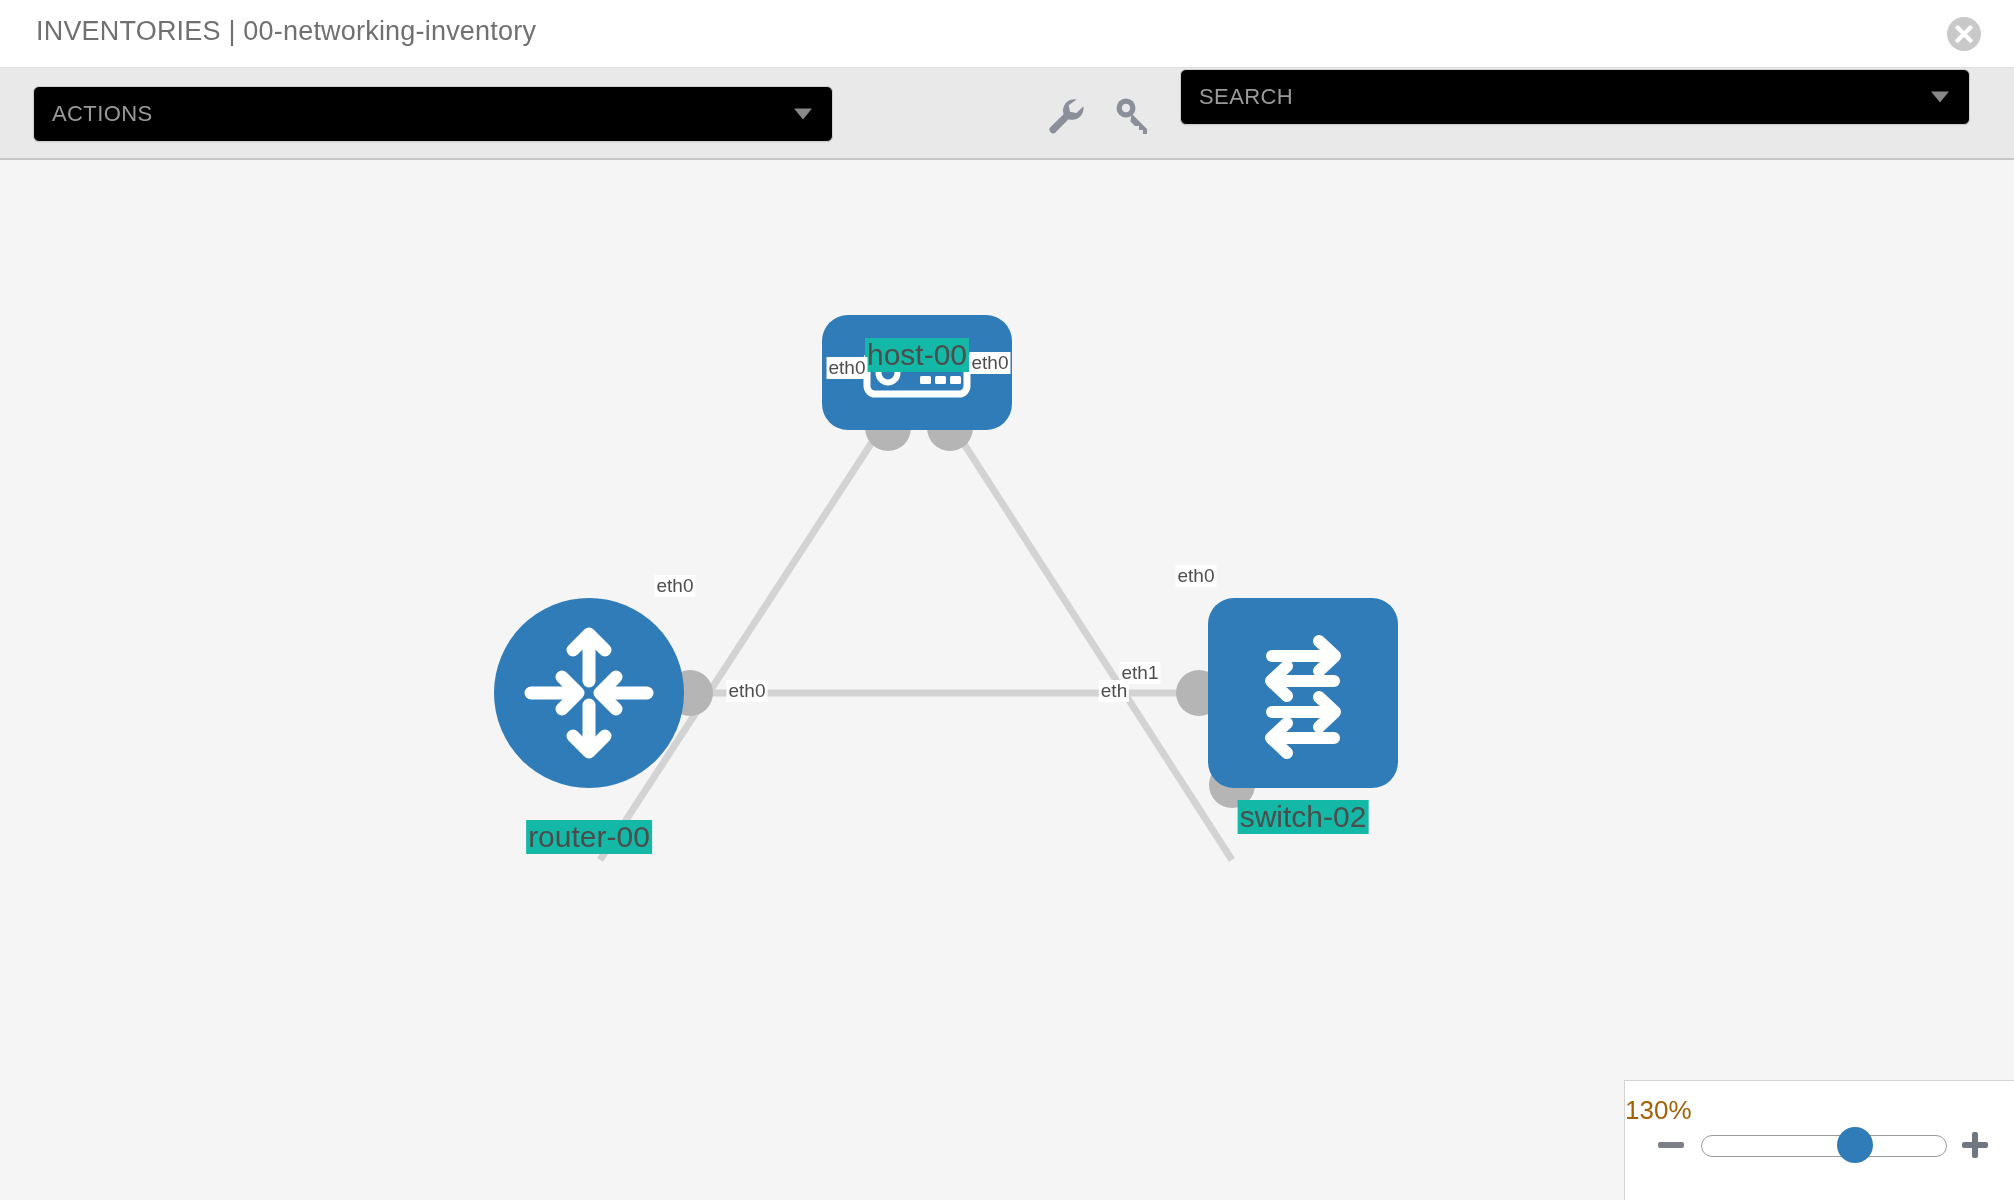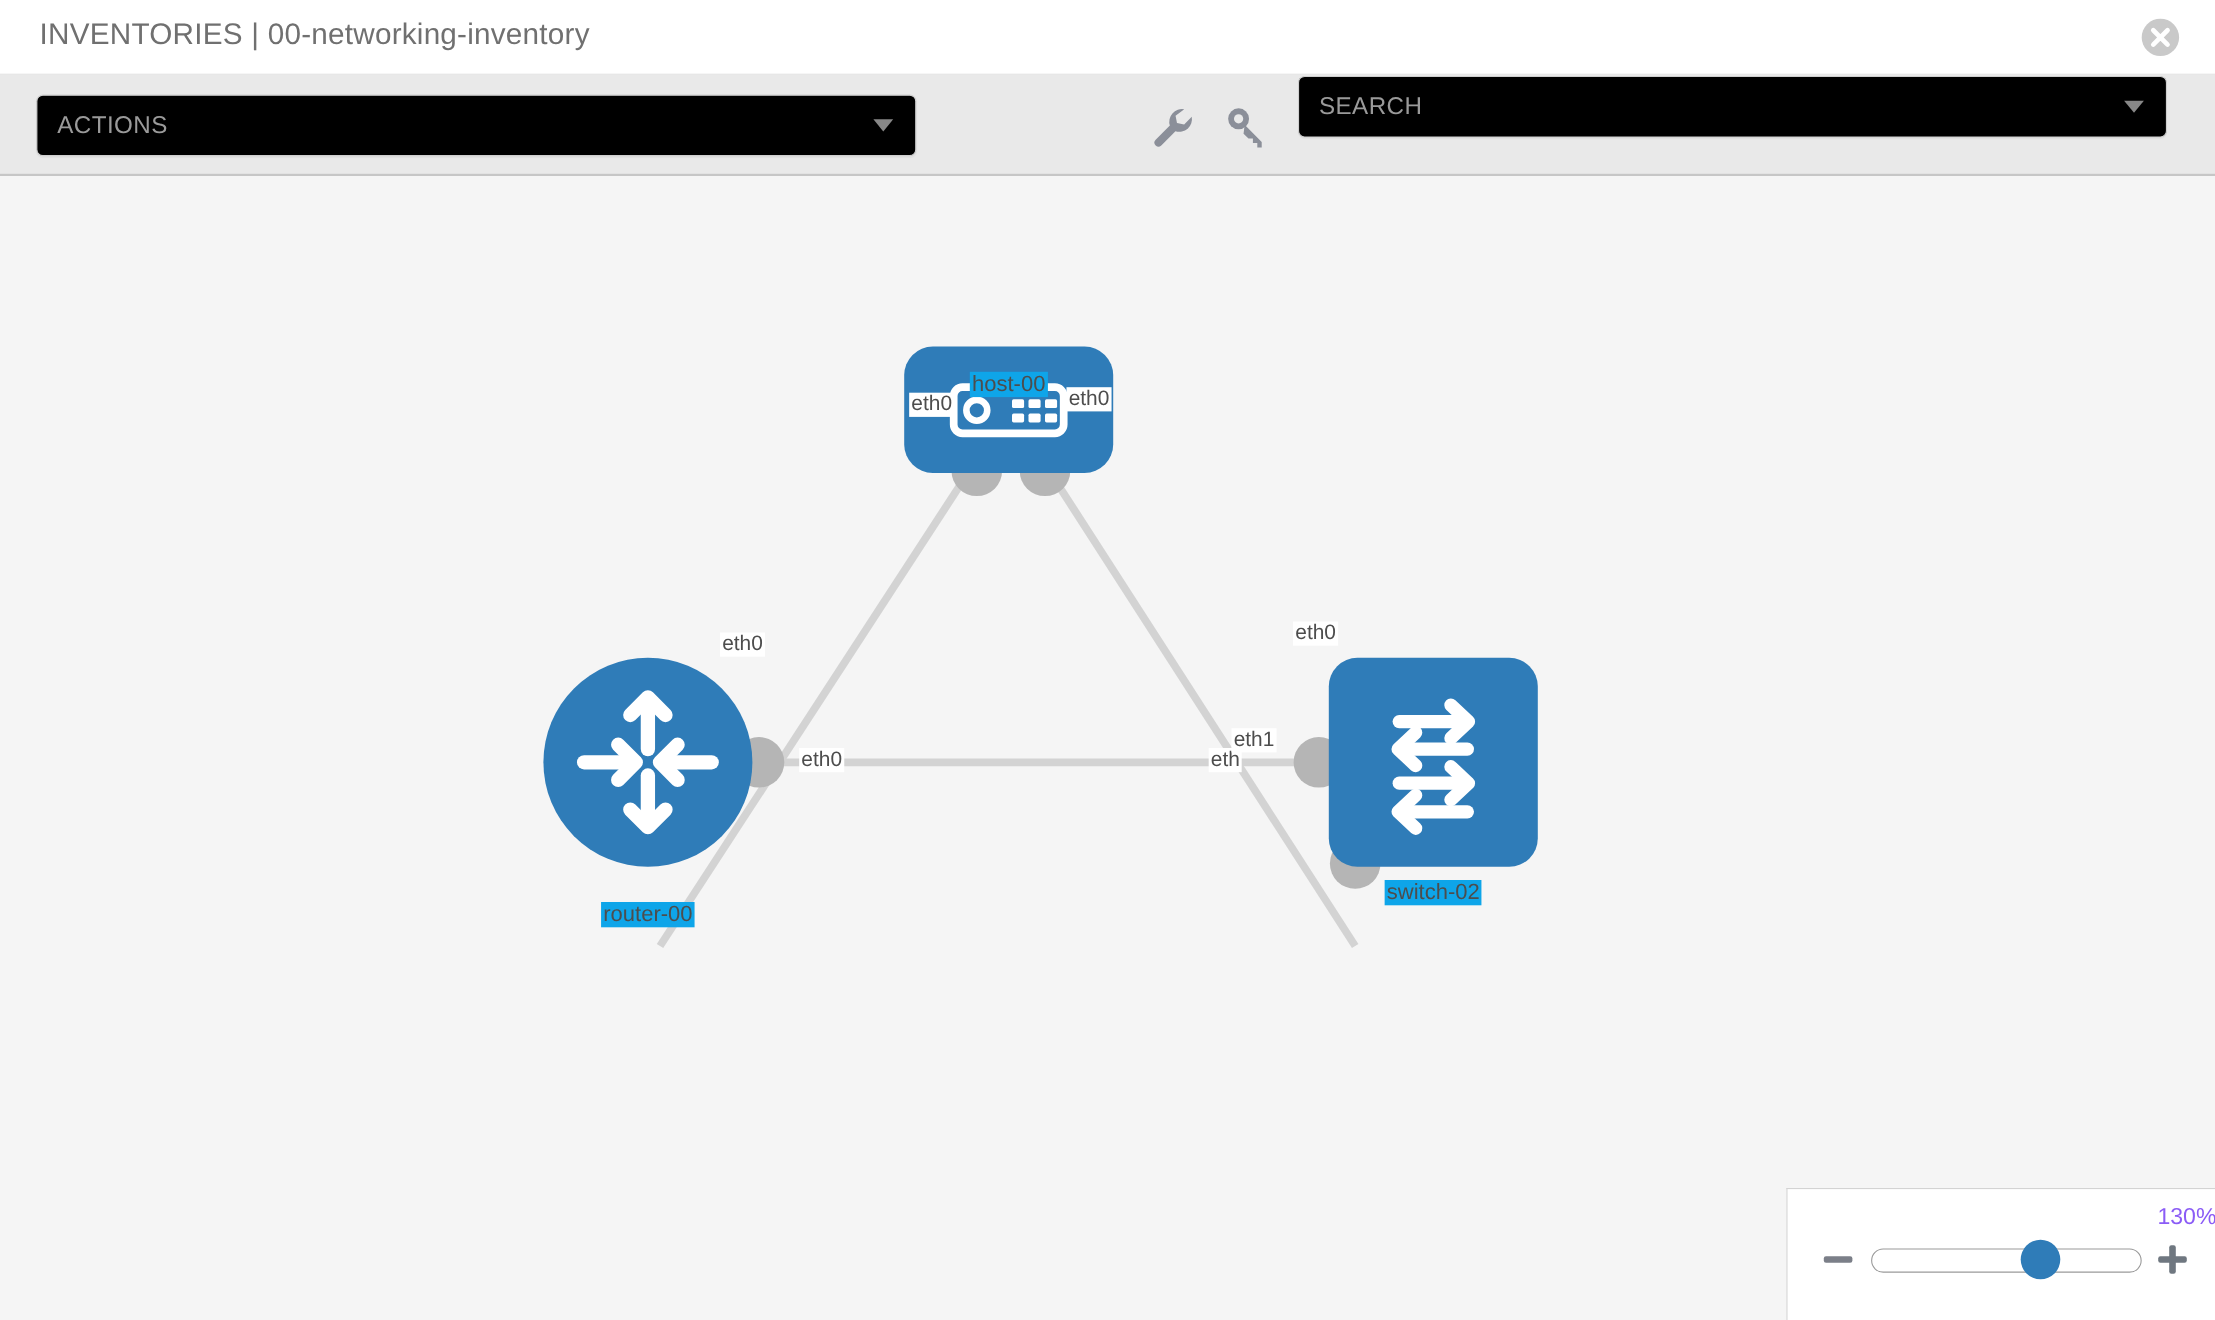--- a/index.html
+++ b/index.html
@@ -75,23 +75,23 @@
   .canvas {
     position: absolute; top: 160px; left: 0;
     width: 2014px; height: 1040px;
     background: #f5f5f5;
     overflow: hidden;
   }
   .topology-svg { position: absolute; top: 0; left: 0; }
 
   .node-label {
     position: absolute;
-    font-size: 20px;
+    font-size: 30px;
     color: #4d4d4d;
-    background: #0ea5e9;
+    background: #14b8a6;
     white-space: nowrap;
     padding: 0 2px;
     transform: translate(-50%, 0);
   }
   .iface-label {
     position: absolute;
     font-size: 19px;
     color: #4d4d4d;
     background: #ffffff;
     white-space: nowrap;
@@ -103,22 +103,22 @@
   .zoom-panel {
     position: absolute;
     left: 1624px; top: 1080px;
     width: 390px; height: 120px;
     background: #ffffff;
     border-top: 1px solid #d3d3d3;
     border-left: 1px solid #d3d3d3;
   }
   .zoom-value {
     position: absolute; top: 14px; left: 0; width: 390px;
-    text-align: right;
-    font-size: 21px; color: #8b5cf6;
+    text-align: left;
+    font-size: 26px; color: #a16207;
   }
   .zoom-minus, .zoom-plus {
     position: absolute; top: 46px;
     width: 36px; height: 36px;
     cursor: pointer;
   }
   .zoom-minus { left: 28px; }
   .zoom-plus  { left: 332px; }
   .zoom-track {
     position: absolute; left: 76px; top: 54px;

